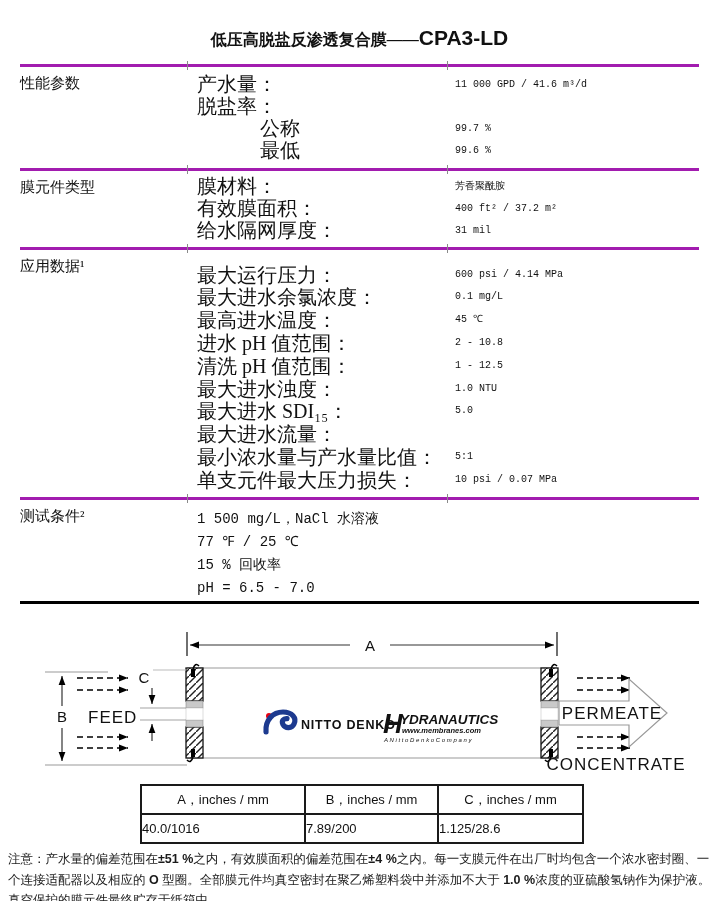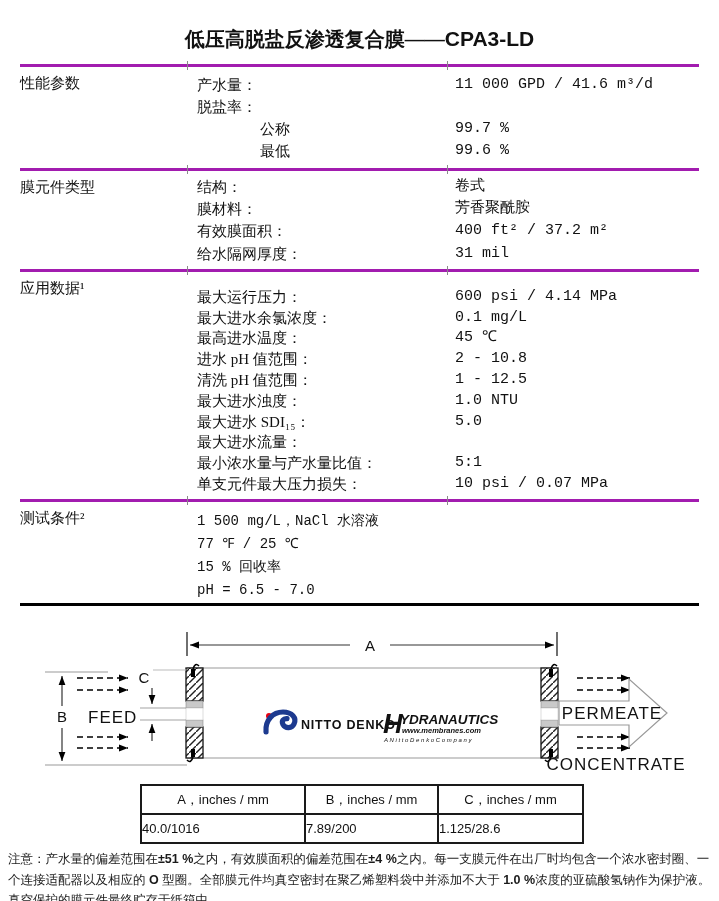--- a/index.html
+++ b/index.html
@@ -1,34 +1,34 @@
 <!DOCTYPE html>
 <html><head>
 <meta charset="utf-8">
 <style>
   html,body{margin:0;padding:0;background:#fff;}
   #page{position:relative;width:719px;height:901px;background:#fff;overflow:hidden;
         font-family:"Liberation Serif","DejaVu Serif",serif;color:#111;}
 
   
   #title{position:absolute;top:26px;left:0;width:100%;text-align:center;white-space:nowrap;}
-  #title .zh{font-size:20px;font-weight:700;font-family:"Liberation Serif","DejaVu Serif",serif;}
+  #title .zh{font-size:16px;font-weight:700;font-family:"Liberation Serif","DejaVu Serif",serif;}
   #title .model{font-size:21px;font-weight:700;font-family:"Liberation Sans","DejaVu Sans",sans-serif;}
 
   
   #spec{position:absolute;left:20px;right:20px;top:64px;border-bottom:3px solid #000;}
   .spec-section{position:relative;border-top:3px solid #a21caf;}
   .spec-section::before,.spec-section::after{content:"";position:absolute;top:-6px;width:1px;height:9px;background:#8a8a8a;}
   .spec-section::before{left:167px;}
   .spec-section::after{left:427px;}
   .sec-label{position:absolute;left:0;top:7px;font-size:15px;}
   .spec-row{position:relative;}
-  .param{margin-left:177px;font-size:15px;}
+  .param{margin-left:177px;font-size:20px;}
   .indent .param{margin-left:240px;}
-  .value{position:absolute;left:435px;top:0;font-family:"Liberation Mono","DejaVu Sans Mono",monospace;font-size:15px;white-space:nowrap;}
+  .value{position:absolute;left:435px;top:0;font-family:"Liberation Mono","DejaVu Sans Mono",monospace;font-size:10px;white-space:nowrap;}
   .mono-row .param{font-family:"Liberation Mono","DejaVu Sans Mono",monospace;font-size:14px;}
   .sec0{padding:7px 0 6px;} .sec0 .spec-row{line-height:21px;}
   .sec1{padding:5px 0 4px;} .sec1 .spec-row{line-height:21.2px;}
   .sec2{padding:15px 0 4px;} .sec2 .spec-row{line-height:20.8px;}
   .sec3{padding:7px 0 2px;} .sec3 .spec-row{line-height:22px;}
 
   
   #diagram{position:absolute;left:0;top:620px;}
   #diagram text{font-family:"Liberation Sans","DejaVu Sans",sans-serif;fill:#111;}
   .dimlabel{font-size:15px;}
@@ -59,21 +59,20 @@
   <div id="spec">
       <div class="spec-section sec0">
         <div class="sec-label">性能参数</div>
         <div class="spec-row"><span class="param">产水量：</span><span class="value">11 000 GPD / 41.6 m³/d</span></div>
         <div class="spec-row"><span class="param">脱盐率：</span></div>
         <div class="spec-row indent"><span class="param">公称</span><span class="value">99.7 %</span></div>
         <div class="spec-row indent"><span class="param">最低</span><span class="value">99.6 %</span></div>
       </div>
       <div class="spec-section sec1">
         <div class="sec-label">膜元件类型</div>
-        <div class="spec-row"><span class="param">结构：</span><span class="value">卷式</span></div>
         <div class="spec-row"><span class="param">膜材料：</span><span class="value">芳香聚酰胺</span></div>
         <div class="spec-row"><span class="param">有效膜面积：</span><span class="value">400 ft² / 37.2 m²</span></div>
         <div class="spec-row"><span class="param">给水隔网厚度：</span><span class="value">31 mil</span></div>
       </div>
       <div class="spec-section sec2">
         <div class="sec-label">应用数据¹</div>
         <div class="spec-row"><span class="param">最大运行压力：</span><span class="value">600 psi / 4.14 MPa</span></div>
         <div class="spec-row"><span class="param">最大进水余氯浓度：</span><span class="value">0.1 mg/L</span></div>
         <div class="spec-row"><span class="param">最高进水温度：</span><span class="value">45 ℃</span></div>
         <div class="spec-row"><span class="param">进水 pH 值范围：</span><span class="value">2 - 10.8</span></div>

